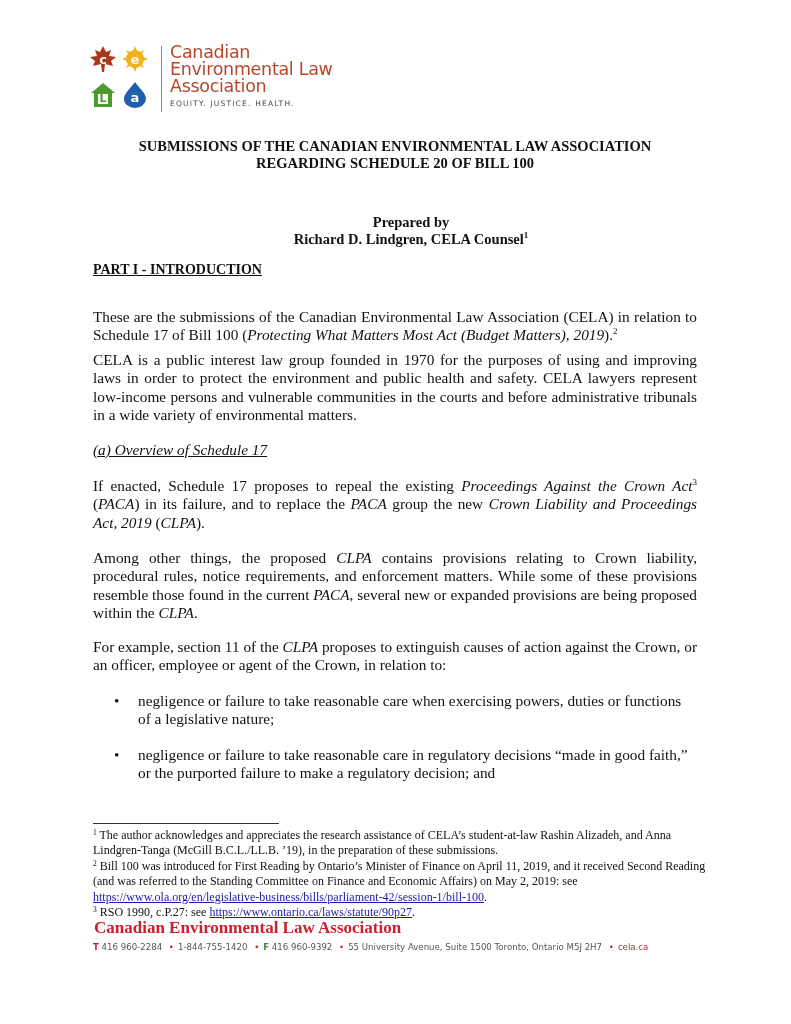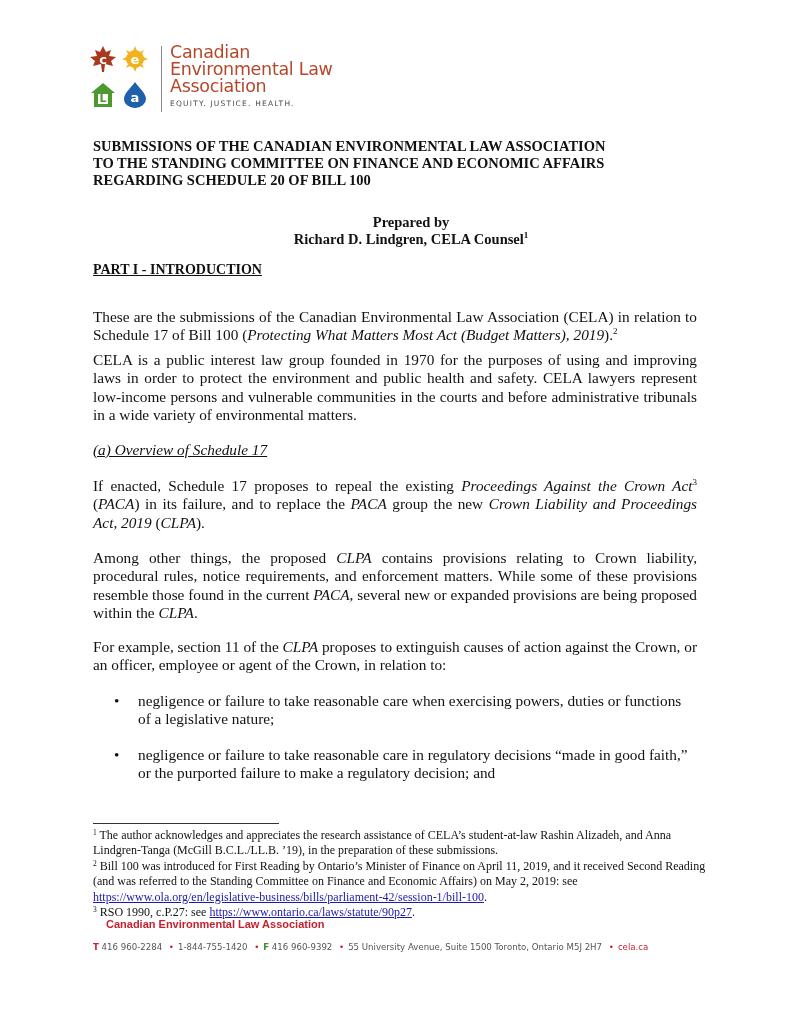--- a/index.html
+++ b/index.html
@@ -11,37 +11,37 @@
   .ico-e { left: 32px; top: 0; }
   .ico-l { left: 0; top: 36px; }
   .ico-a { left: 32px; top: 36px; }
   .ico svg { position: absolute; left: 0; top: 0; }
   .ico span { position: relative; z-index: 1; }
   .logo-divider { position: absolute; left: 73px; top: 2px; width: 1px; height: 66px; background: #8a8a8a; }
   .logo-text { position: absolute; left: 82px; top: 0; font-family: "DejaVu Sans", sans-serif; color: #b5472b; }
   .logo-line { font-size: 17.5px; line-height: 17px; letter-spacing: -0.3px; white-space: nowrap; }
   .logo-tag { font-size: 7.5px; letter-spacing: 1.2px; color: #4a4a4a; margin-top: 4px; white-space: nowrap; }
 
-  .title-block { position: absolute; left: 93px; width: 604px; top: 138px; text-align: left; font-weight: bold; font-size: 14.5px; line-height: 17px; }
+  .title-block { position: absolute; left: 93px; width: 604px; top: 138px; text-align: center; font-weight: bold; font-size: 14.5px; line-height: 17px; }
   .prepared { position: absolute; left: 109px; width: 604px; top: 214px; text-align: center; font-weight: bold; font-size: 14.5px; line-height: 17px; }
   sup { font-size: 9px; line-height: 0; vertical-align: 6px; }
 
   .body-text { position: absolute; left: 93px; width: 604px; font-size: 15.3px; line-height: 18.3px; text-align: justify; }
   .heading { position: absolute; left: 93px; font-weight: bold; font-size: 14px; text-decoration: underline; }
   .subheading { position: absolute; left: 93px; font-style: italic; font-size: 15.3px; text-decoration: underline; }
   .bullet { position: absolute; left: 114px; width: 583px; font-size: 15.3px; line-height: 18.3px; }
   .bullet .dot { position: absolute; left: 0; top: 0; }
   .bullet .btxt { position: absolute; left: 24px; width: 559px; }
 
   .fn-rule { position: absolute; left: 93px; top: 823px; width: 186px; height: 1px; background: #333; }
   .footnotes { position: absolute; left: 93px; top: 828px; width: 620px; font-size: 12px; line-height: 15.4px; }
   .footnotes a { color: #1a1aa6; text-decoration: underline; }
   .footnotes sup { font-size: 7.5px; vertical-align: 4px; }
 
-  .org-footer { position: absolute; left: 106px; top: 918px; font-family: Liberation Sans, sans-serif; color: #c8202f; font-size: 11px; font-weight: bold; }
+  .org-footer { position: absolute; left: 94px; top: 918px; font-family: Liberation Serif, serif; color: #c8202f; font-size: 17px; font-weight: bold; }
   .contact { position: absolute; left: 93px; top: 942px; font-family: "DejaVu Sans", sans-serif; font-size: 8.6px; color: #555; white-space: nowrap; }
   .contact .t { color: #c8202f; font-weight: bold; }
   .contact .f { color: #3d8f2e; font-weight: bold; }
   .contact .sep { color: #c8202f; margin: 0 4px; }
   .contact .web { color: #c8202f; }
 </style>
 </head>
 <body>
 
 <div class="logo">
@@ -86,21 +86,20 @@
   <div class="logo-text">
     <div class="logo-line">Canadian</div>
     <div class="logo-line">Environmental Law</div>
     <div class="logo-line">Association</div>
     <div class="logo-tag">EQUITY. JUSTICE. HEALTH.</div>
   </div>
 </div>
 
 <div class="title-block">
   <div>SUBMISSIONS OF THE CANADIAN ENVIRONMENTAL LAW ASSOCIATION</div>
-  <div>TO THE STANDING COMMITTEE ON FINANCE AND ECONOMIC AFFAIRS</div>
   <div>REGARDING SCHEDULE 20 OF BILL 100</div>
 </div>
 
 <div class="prepared">
   <div>Prepared by</div>
   <div><span>Richard D. Lindgren, CELA Counsel</span><sup>1</sup></div>
 </div>
 
 <div class="heading" style="top:262px">PART I - INTRODUCTION</div>
 

